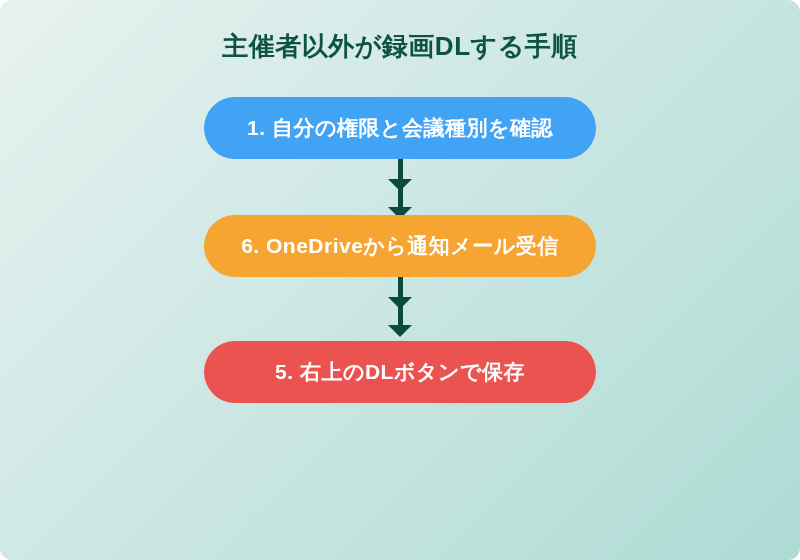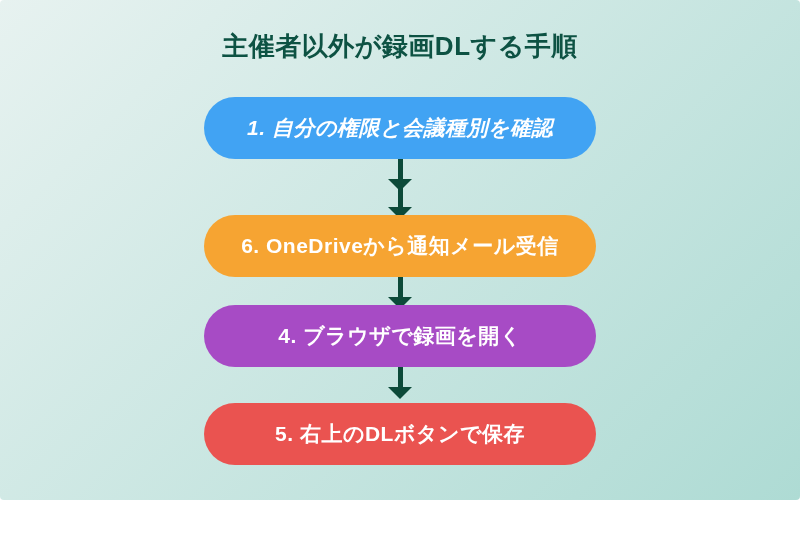--- a/index.html
+++ b/index.html
@@ -4,22 +4,22 @@
 <style>
   html, body {
     margin: 0;
     padding: 0;
     background: #ffffff;
     font-family: "Liberation Sans", "DejaVu Sans", sans-serif;
   }
   .canvas {
     position: relative;
     width: 800px;
-    height: 500px;
-    border-radius: 4px;
+    height: 560px;
+    border-radius: 12px;
     overflow: hidden;
     background: linear-gradient(135deg, var(--bg-start, #e7f2f0) 0%, var(--bg-end, #aedbd4) 100%);
   }
   .page-title {
     margin: 30px auto 0 auto;
     text-align: center;
     font-size: 26px;
     line-height: 32px;
     font-weight: bold;
     color: var(--title-color, #0d5243);
@@ -68,21 +68,21 @@
     border-right: 12px solid transparent;
     border-top: 12px solid var(--arrow-color, #0c4a39);
   }
 </style>
 </head>
 <body>
 
 <div class="canvas">
   <div class="page-title">主催者以外が録画DLする手順</div>
   <div class="flow">
-  <div class="step" style="background: rgb(65, 163, 243); font-style: italic;">
+  <div class="step" style="background: rgb(65, 163, 243);">
     <span class="step-label">1. 自分の権限と会議種別を確認</span>
   </div>
 
   <div class="arrow">
     <div class="arrow-stem"></div>
     <div class="arrow-head"></div>
   </div>
 
 
   <div class="arrow">
@@ -92,23 +92,20 @@
 
   <div class="step" style="background: rgb(246, 164, 50);">
     <span class="step-label">6. OneDriveから通知メール受信</span>
   </div>
 
   <div class="arrow">
     <div class="arrow-stem"></div>
     <div class="arrow-head"></div>
   </div>
 
-  <div class="step" style="background: rgb(167, 75, 197);">
-    <span class="step-label">4. ブラウザで録画を開く</span>
-  </div>
 
   <div class="arrow">
     <div class="arrow-stem"></div>
     <div class="arrow-head"></div>
   </div>
 
   <div class="step" style="background: rgb(234, 83, 80); margin-top: 8px;">
     <span class="step-label">5. 右上のDLボタンで保存</span>
   </div>
 </div>

